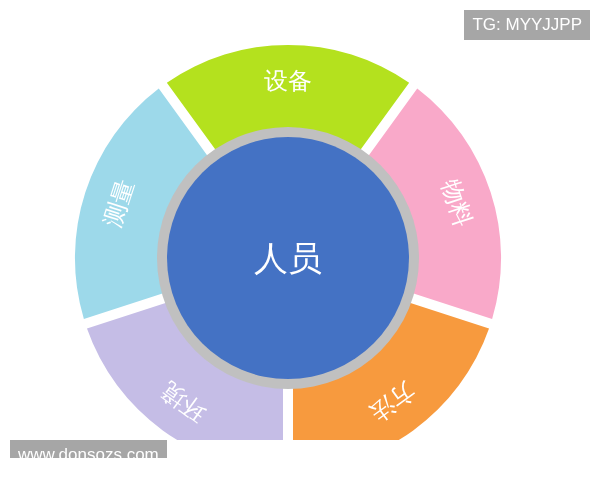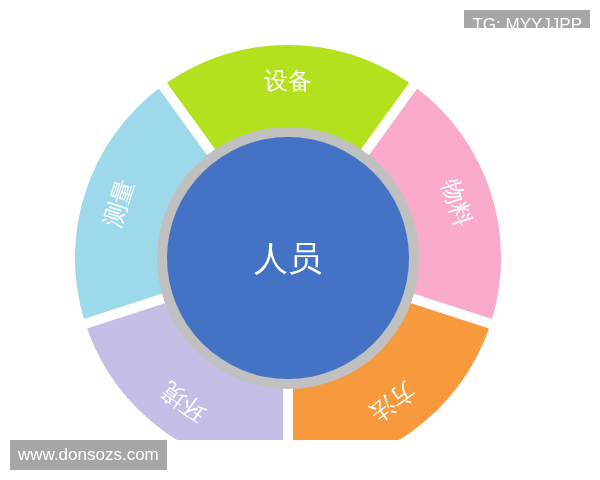--- a/index.html
+++ b/index.html
@@ -2,22 +2,22 @@
 <html><head>
   <meta charset="utf-8">
   <style>
     html, body { margin: 0; padding: 0; }
     body { width: 600px; height: 480px; background: #ffffff; position: relative; overflow: hidden;
            font-family: "DejaVu Sans", sans-serif; }
     #diagram { position: absolute; left: 0; top: 0; width: 600px; height: 480px; }
     .watermark { position: absolute; background: #a6a6a6; color: #ffffff;
                  font-family: "Liberation Sans", sans-serif; font-size: 17px; line-height: 30px;
                  padding: 0 8px; white-space: nowrap; }
-    #wm-top { right: 10px; top: 10px; height: 18px; margin-left: 48px; }
-    #wm-bottom { left: 10px; top: 440px; height: 30px; }
+    #wm-top { right: 10px; top: 10px; height: 30px; margin-left: 48px; }
+    #wm-bottom { left: 10px; top: 440px; height: 18px; }
     .seg-label { font-family: "DejaVu Sans", sans-serif; font-size: 24px; fill: #ffffff; }
     .center-label { font-family: "DejaVu Sans", sans-serif; font-size: 34px; fill: #ffffff; }
   </style>
 </head>
 <body>
 
 <svg id="diagram" width="600" height="480" viewBox="0 0 600 480" xmlns="http://www.w3.org/2000/svg">
   <defs>
     <clipPath id="cut">
       <rect x="0" y="0" width="600" height="440"></rect>

